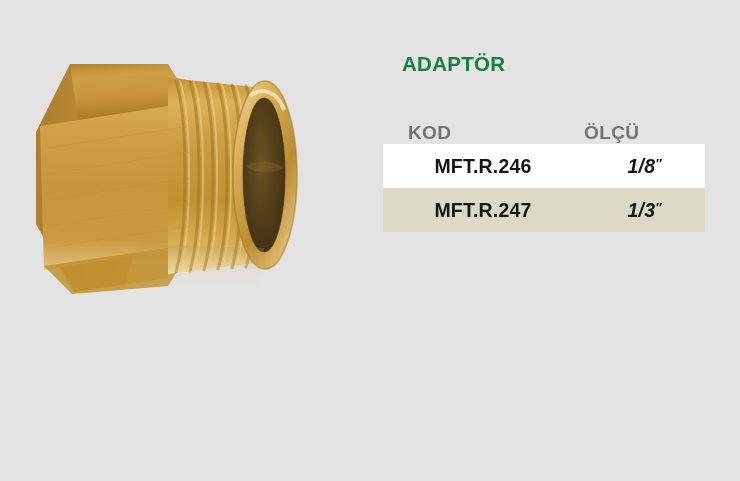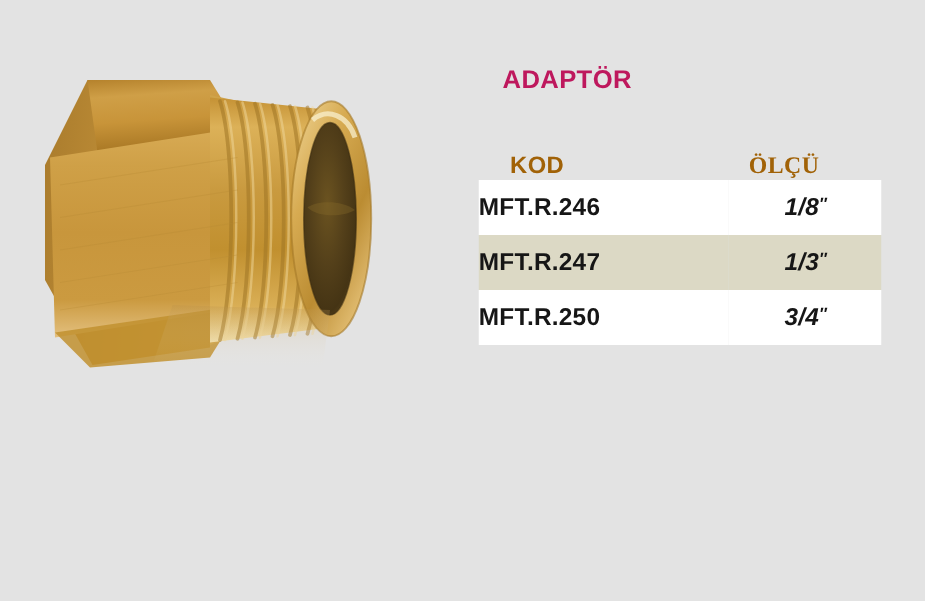--- a/index.html
+++ b/index.html
@@ -39,47 +39,47 @@
 
   
   .spec-panel {
     position: absolute;
     left: 383px;
     top: 50px;
     width: 324px;
   }
 
   .panel-title {
-    color: #be185d;
+    color: #15803d;
     font-size: 20.5px;
     font-weight: bold;
     letter-spacing: 0.3px;
     margin: 0;
     padding: 0 0 0 19px;
     line-height: 28px;
     white-space: nowrap;
   }
 
   .column-headers {
     position: relative;
     height: 46px;
     margin-top: 20px;
   }
 
   .col-head {
     position: absolute;
     font-size: 19px;
     font-weight: bold;
-    color: #a16207;
+    color: #737373;
     letter-spacing: 0.4px;
     white-space: nowrap;
     bottom: 0;
   }
   .col-head-kod { left: 25px; }
-  .col-head-olcu { left: 216px; font-family: Liberation Serif, serif; }
+  .col-head-olcu { left: 201px; }
 
   
   .spec-table {
     border-collapse: collapse;
     width: 322px;
     table-layout: fixed;
   }
 
   .spec-table tr {
     height: 44px;
@@ -89,20 +89,21 @@
   .spec-table tr.row-even { background: #dcd9c5; padding-left: 28px; }
 
   .spec-table td {
     padding: 0;
     font-size: 19.5px;
     font-weight: bold;
     color: #161616;
     letter-spacing: 0.2px;
     vertical-align: middle;
     white-space: nowrap;
+    text-align: center;
   }
 
   .cell-code {
     width: 200px;
     padding-left: 11px;
     letter-spacing: -0.1px;
   }
 
   .cell-size {
     width: 122px;
@@ -231,21 +232,17 @@
     <table class="spec-table">
       <tbody>
           <tr class="row-odd">
             <td class="cell-code">MFT.R.246</td>
             <td class="cell-size"><span>1/8</span><span class="inch-mark">″</span></td>
           </tr>
           <tr class="row-even">
             <td class="cell-code">MFT.R.247</td>
             <td class="cell-size"><span>1/3</span><span class="inch-mark">″</span></td>
           </tr>
-          <tr class="row-odd">
-            <td class="cell-code">MFT.R.250</td>
-            <td class="cell-size"><span>3/4</span><span class="inch-mark">″</span></td>
-          </tr>
         </tbody>
     </table>
 
   </div>
 </div>
 
 </body></html>

